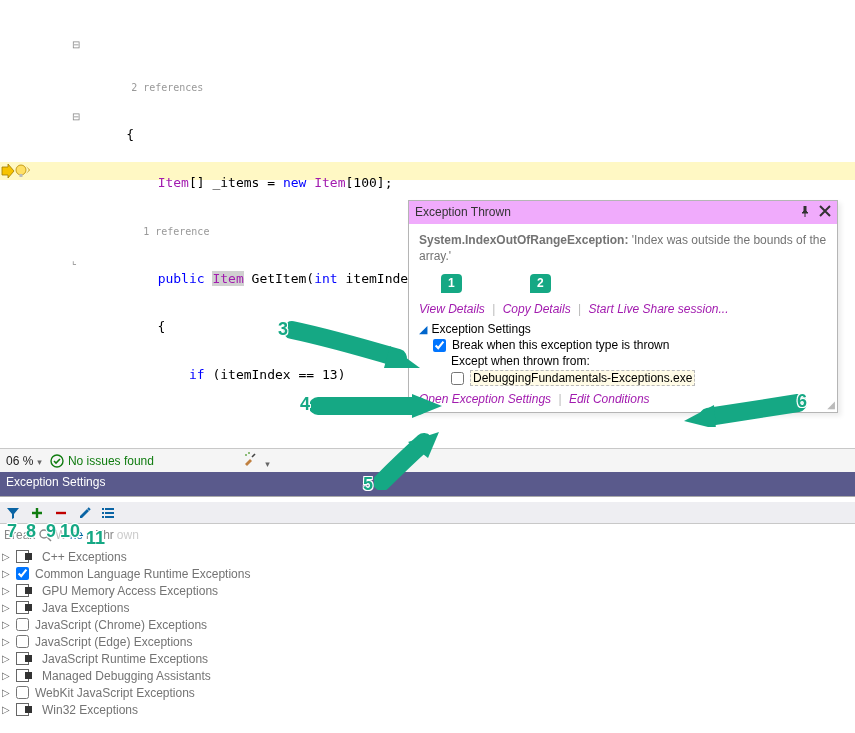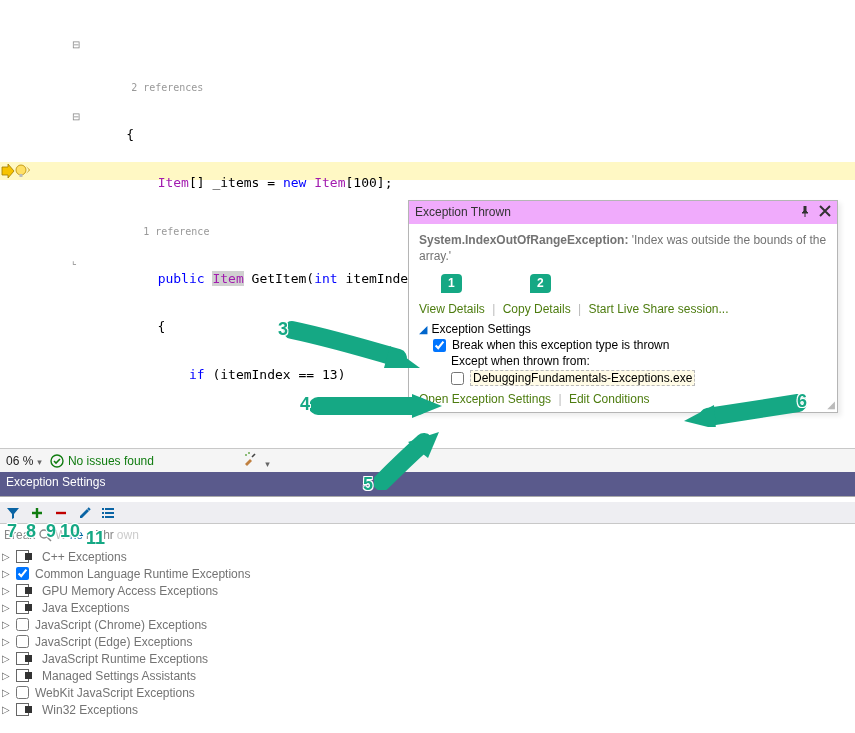--- a/index.html
+++ b/index.html
@@ -91,21 +91,21 @@
     padding: 4px 6px;
     display: flex;
     align-items: flex-start;
   }
   .exc-title { flex: 1; color: #333; }
   .exc-icons span { margin-left: 6px; cursor: pointer; color: #333; }
   .exc-body { padding: 8px 10px 6px; }
   .exc-msg { color: #737373; margin-bottom: 38px; line-height: 1.35; }
   .exc-msg b { font-weight: bold; }
   .exc-links { margin: 4px 0 6px; }
-  .exc-links a, .exc-bottom a { color: #4d7c0f; text-decoration: none; cursor: pointer; }
+  .exc-links a, .exc-bottom a { color: #a21caf; text-decoration: none; cursor: pointer; font-style: italic; }
   .exc-links .sep, .exc-bottom .sep { color: #bbb; margin: 0 4px; }
   .exc-settings-head { display: flex; align-items: center; gap: 4px; margin-top: 4px; }
   .exc-settings-head .tri { color: #0066cc; font-size: 11px; }
   .exc-settings-body { padding-left: 14px; margin-top: 2px; }
   .exc-checkbox-row { display: flex; align-items: center; gap: 6px; margin: 2px 0; }
   .exc-checkbox-row input[type=checkbox] { width: 13px; height: 13px; }
   .exc-sub { margin-left: 18px; }
   .exc-modname { background: #fffbe6; border: 1px dashed #bbb; padding: 0 2px; }
   .exc-bottom { margin-top: 6px; }
   .exc-resize {
@@ -449,21 +449,21 @@
     <div class="tree-row">
       <span class="exp">▷</span>
       <input type="checkbox" style="background: rgb(255, 255, 255); appearance: none; border: 1px solid rgb(102, 102, 102); width: 13px; height: 13px;">
       <span style="display: inline-block; width: 7px; height: 7px; background: rgb(51, 51, 51); position: relative; left: -10px; top: 0px;"></span>
       <span class="clr">JavaScript Runtime Exceptions</span>
     </div>
     <div class="tree-row">
       <span class="exp">▷</span>
       <input type="checkbox" style="background: rgb(255, 255, 255); appearance: none; border: 1px solid rgb(102, 102, 102); width: 13px; height: 13px;">
       <span style="display: inline-block; width: 7px; height: 7px; background: rgb(51, 51, 51); position: relative; left: -10px; top: 0px;"></span>
-      <span class="clr">Managed Settings Assistants</span>
+      <span class="clr">Managed Debugging Assistants</span>
     </div>
     <div class="tree-row">
       <span class="exp">▷</span>
       <input type="checkbox" style="">
       <span class="clr">WebKit JavaScript Exceptions</span>
     </div>
     <div class="tree-row">
       <span class="exp">▷</span>
       <input type="checkbox" style="background: rgb(255, 255, 255); appearance: none; border: 1px solid rgb(102, 102, 102); width: 13px; height: 13px;">
       <span style="display: inline-block; width: 7px; height: 7px; background: rgb(51, 51, 51); position: relative; left: -10px; top: 0px;"></span>

